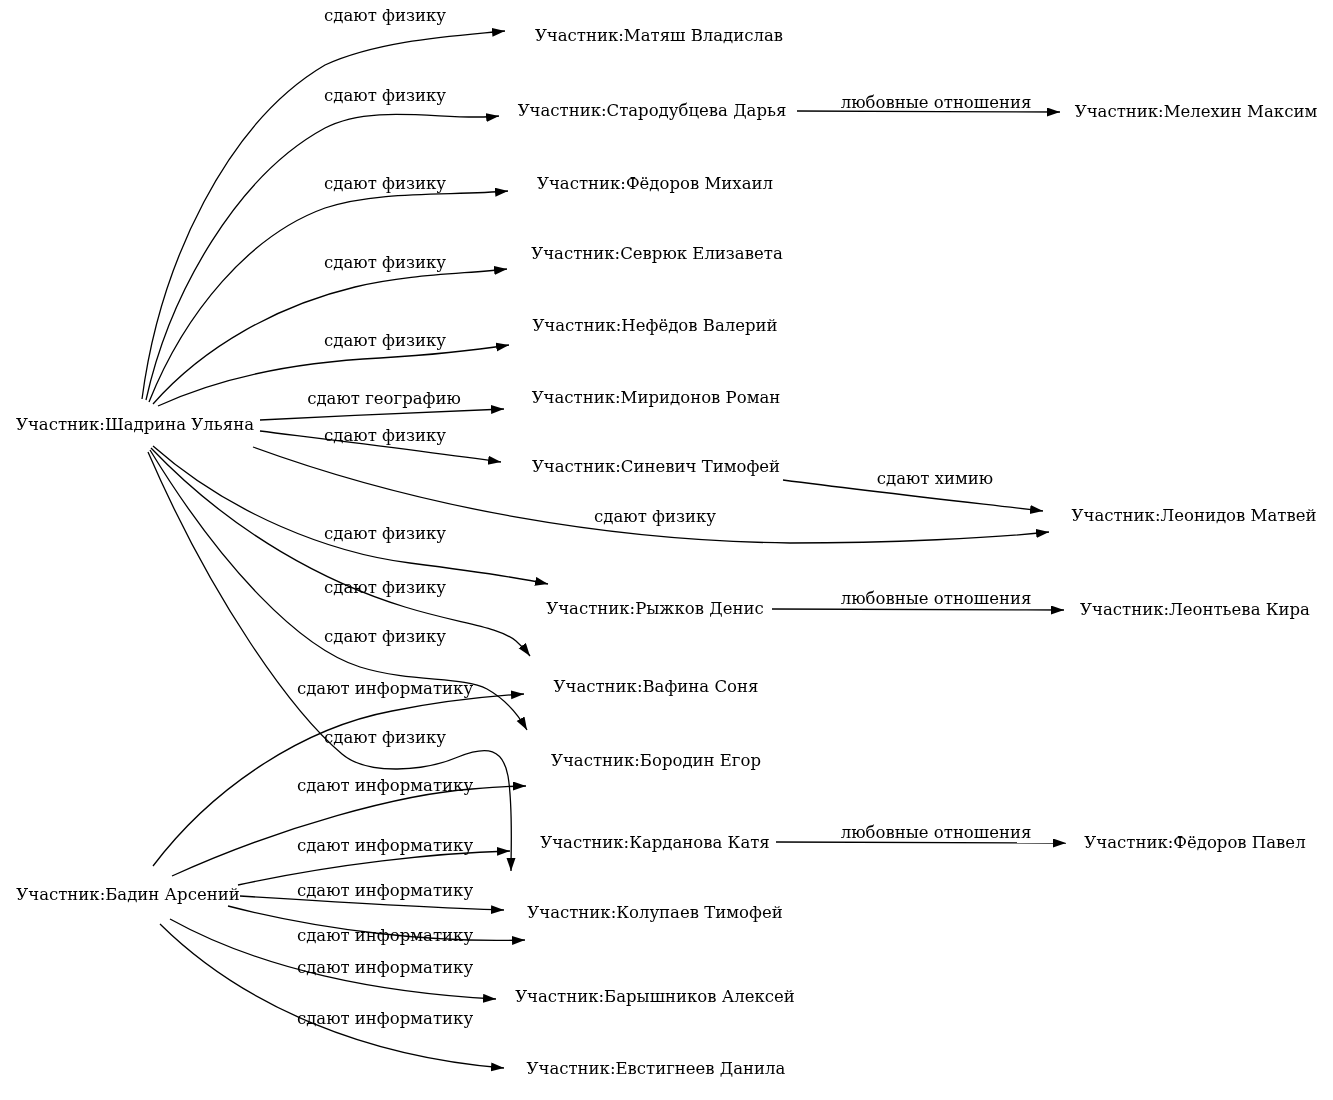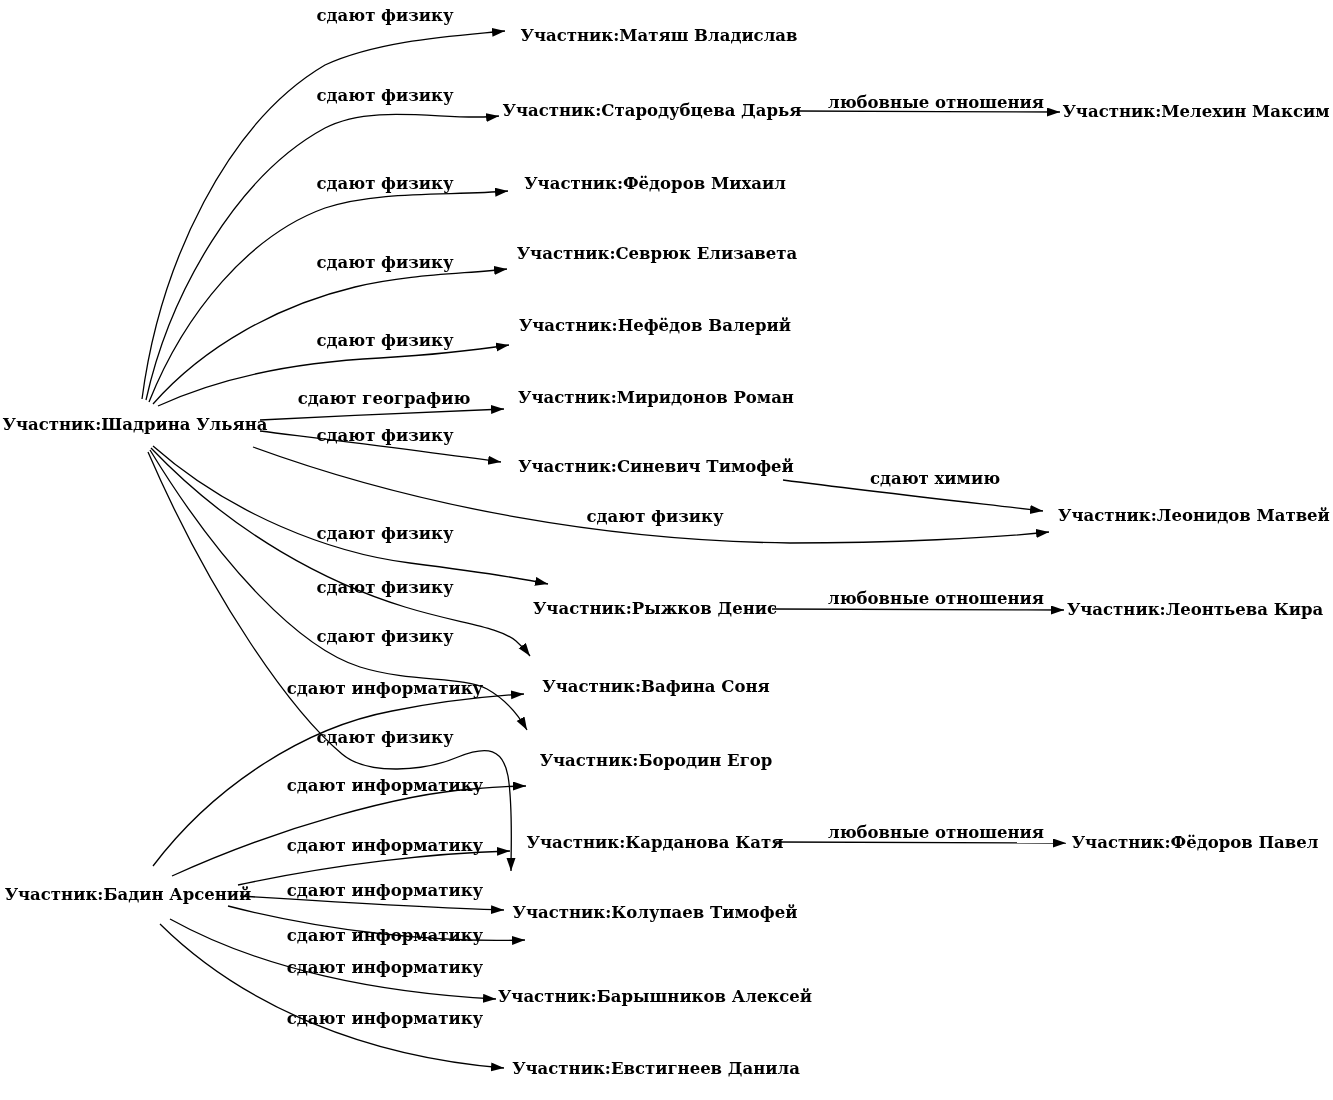--- a/index.html
+++ b/index.html
@@ -6,21 +6,20 @@
     margin: 0;
     padding: 0;
     background: #ffffff;
   }
   .canvas {
     position: relative;
     width: 1333px;
     height: 1100px;
     background: #ffffff;
     overflow: hidden;
-    font-weight: bold;
   }
   svg {
     display: block;
   }
   .edge {
     fill: none;
     stroke: #000000;
     stroke-width: 1.3;
   }
   .arrowhead {

